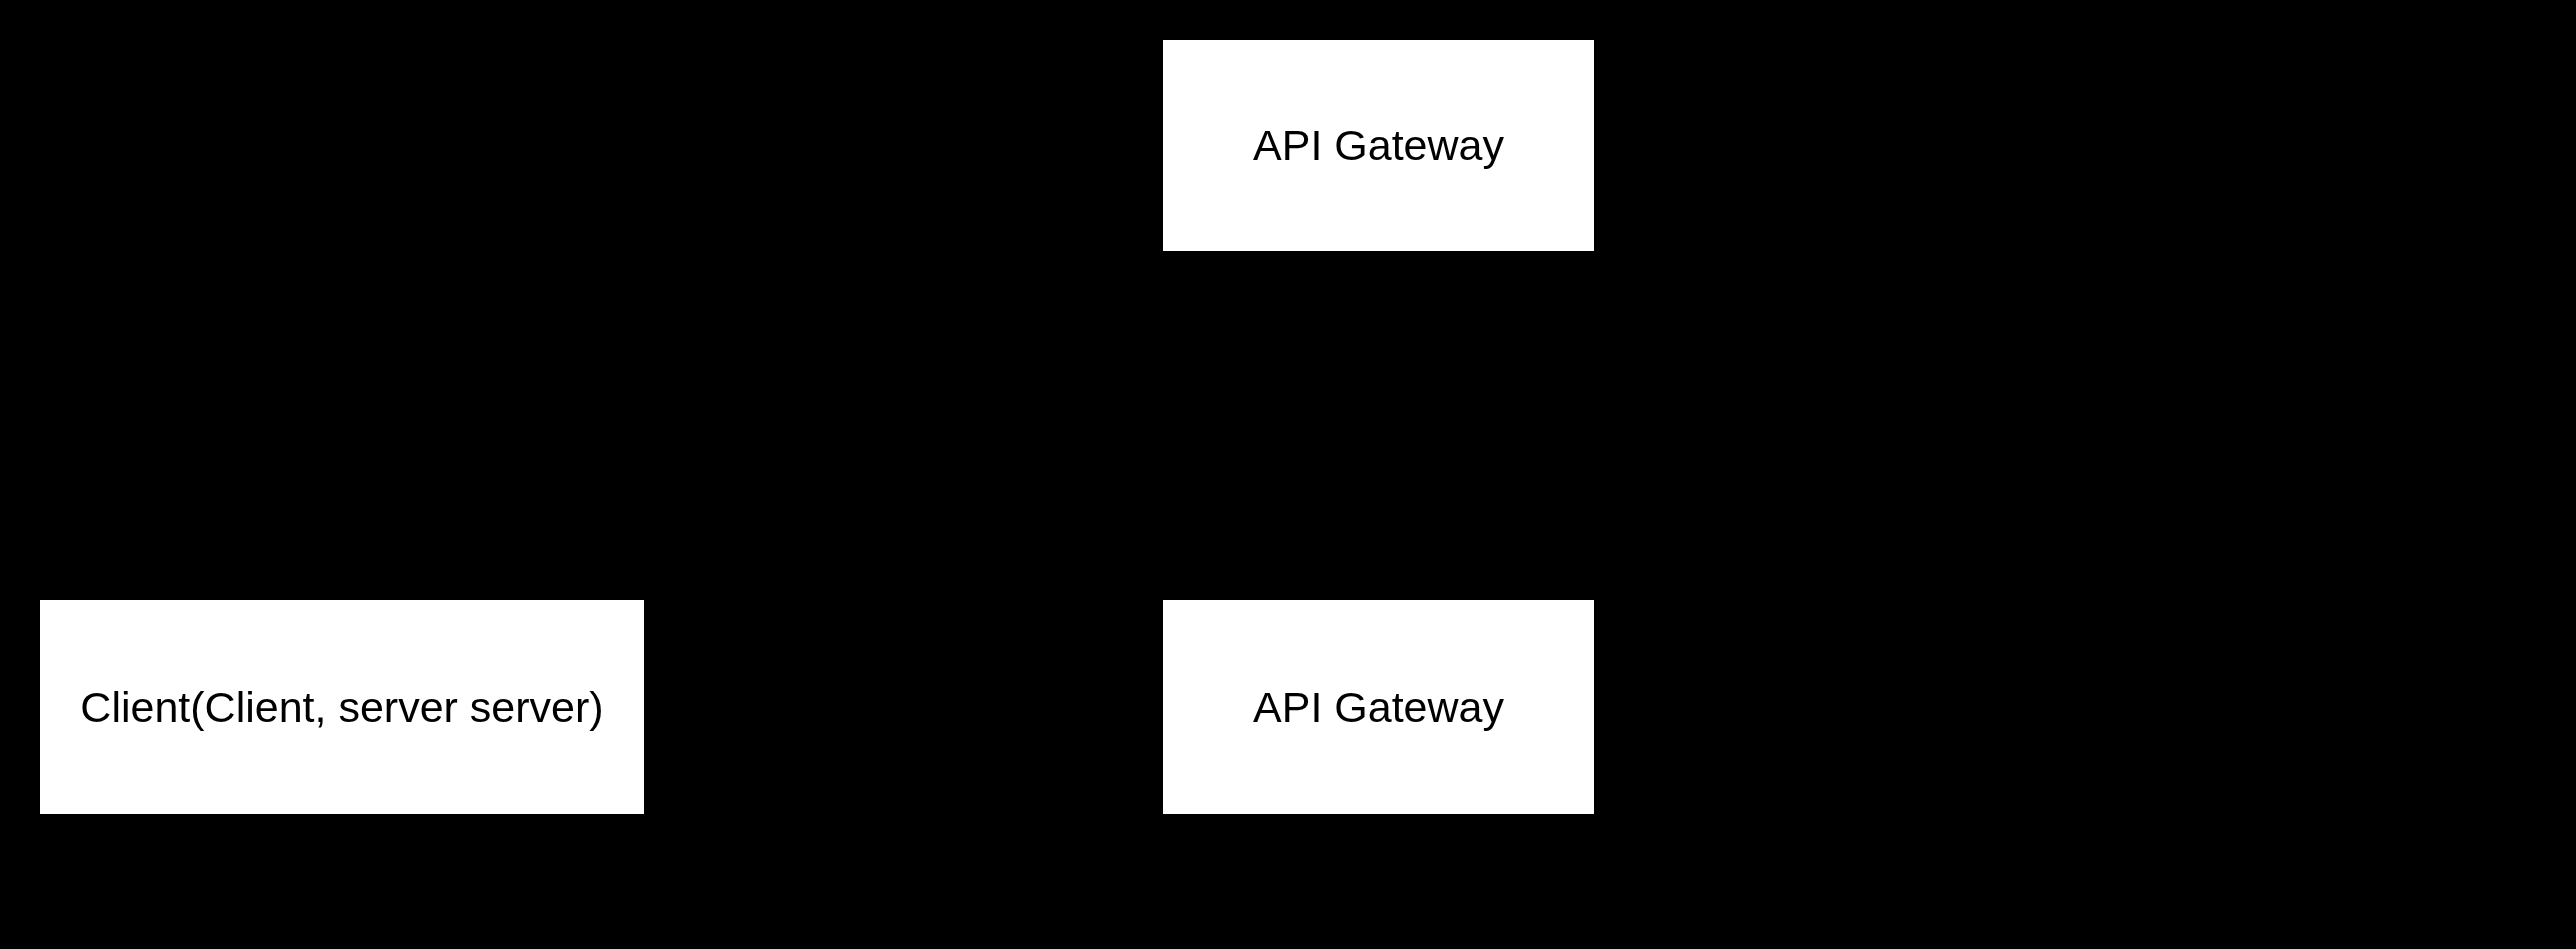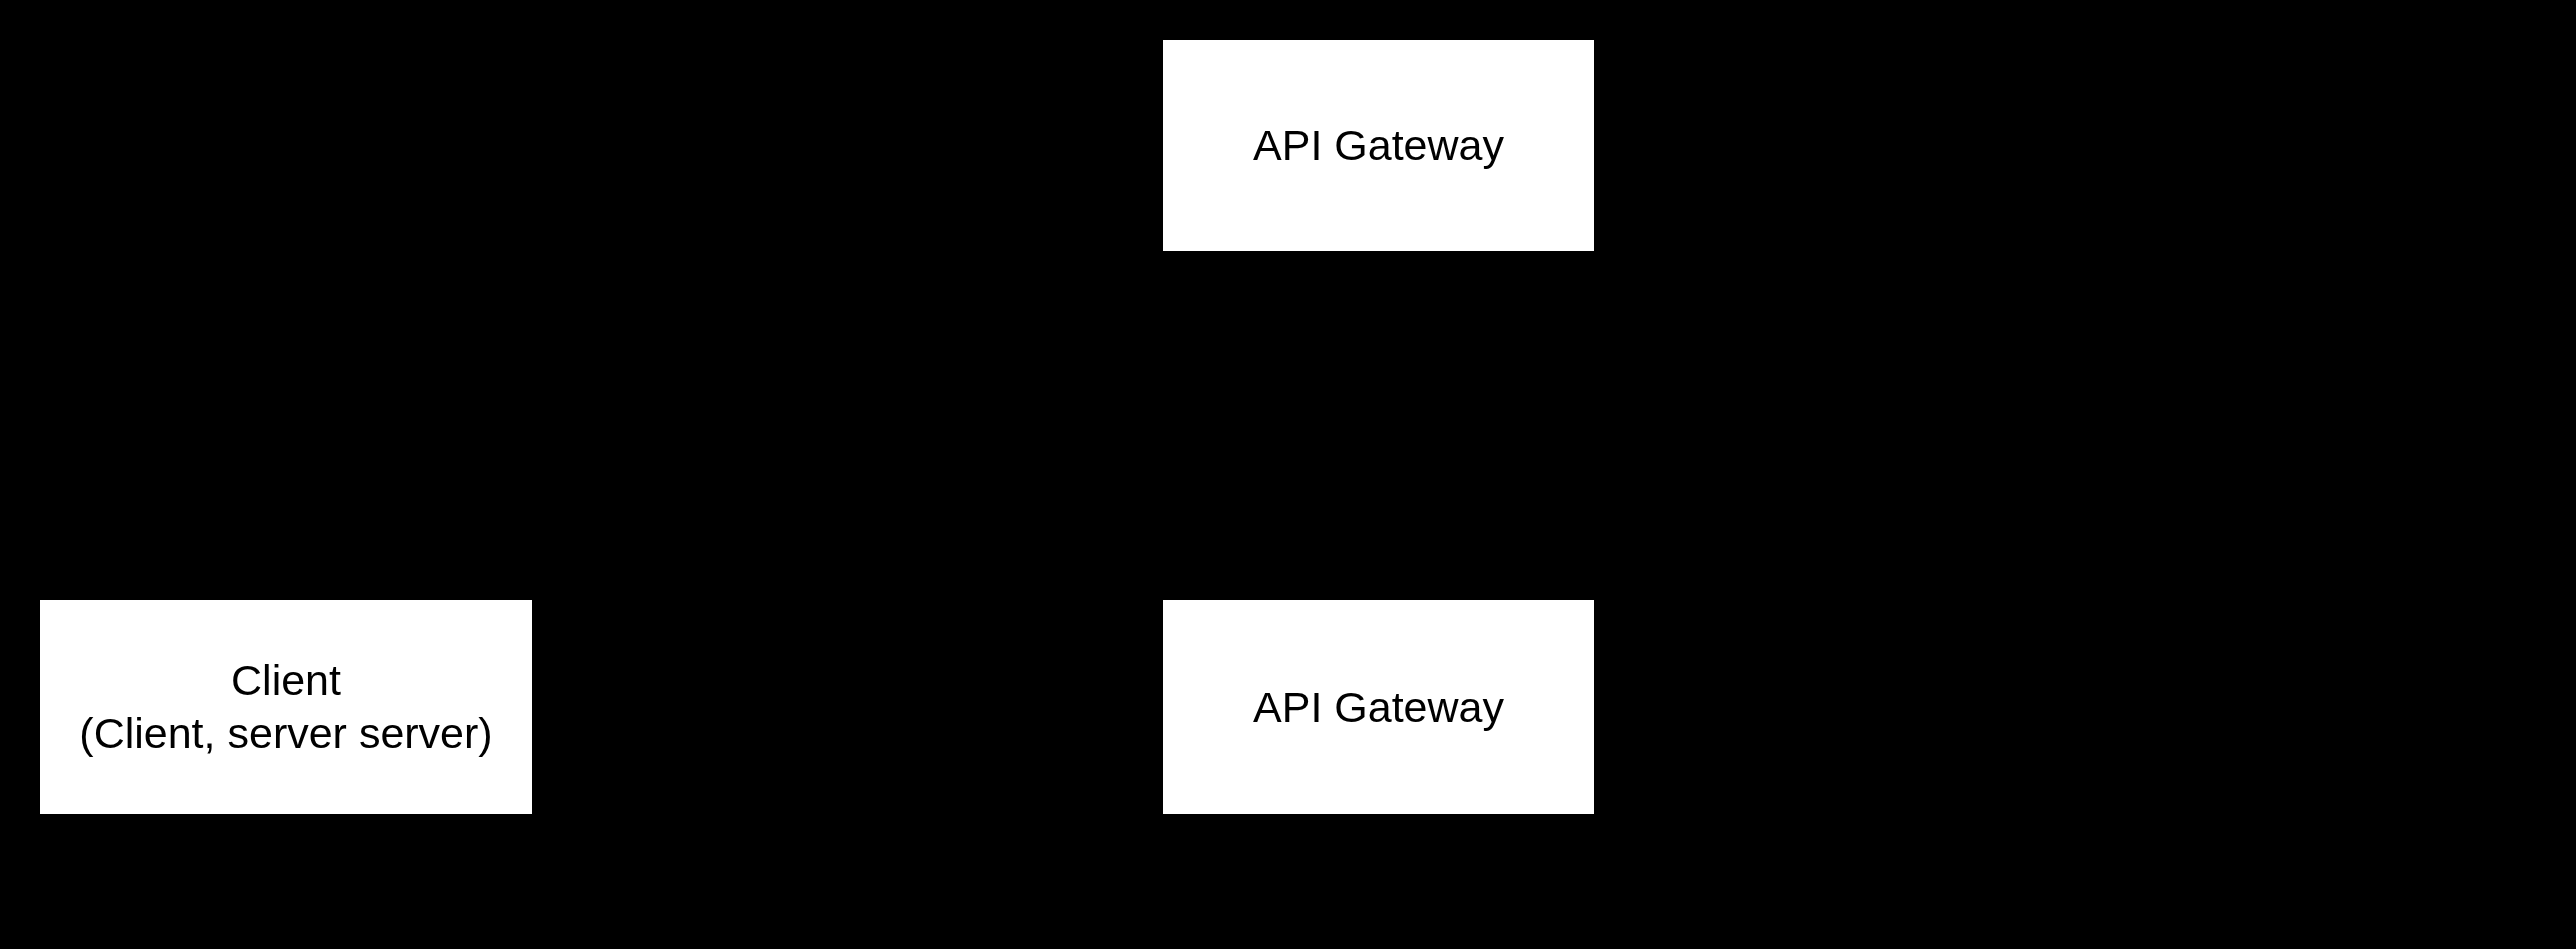--- a/index.html
+++ b/index.html
@@ -13,32 +13,31 @@
     height: 949px;
     background: var(--bg, #000000);
     overflow: hidden;
     font-family: "Liberation Sans", sans-serif;
   }
   .node {
     position: absolute;
     background: var(--node-fill, #ffffff);
     color: var(--text-color, #000000);
     display: flex;
-    flex-direction: column;
     align-items: center;
     justify-content: center;
     text-align: center;
     font-size: 43px;
     line-height: 53px;
     font-weight: 400;
     white-space: nowrap;
   }
   
   .node-caching  { left: 1163px; top: 40px;  width: 431px; height: 211px; }
-  .node-client   { left: 40px;   top: 600px; width: 492px; height: 214px; }
+  .node-client   { left: 40px;   top: 600px; width: 604px; height: 214px; }
   .node-gateway  { left: 1163px; top: 600px; width: 431px; height: 214px; }
   .node-apiexec  { left: 2104px; top: 600px; width: 432px; height: 214px; }
 </style>
 </head>
 <body>
 
 <div class="canvas">
 
   <div class="node node-caching">
     <span>API Gateway</span>

